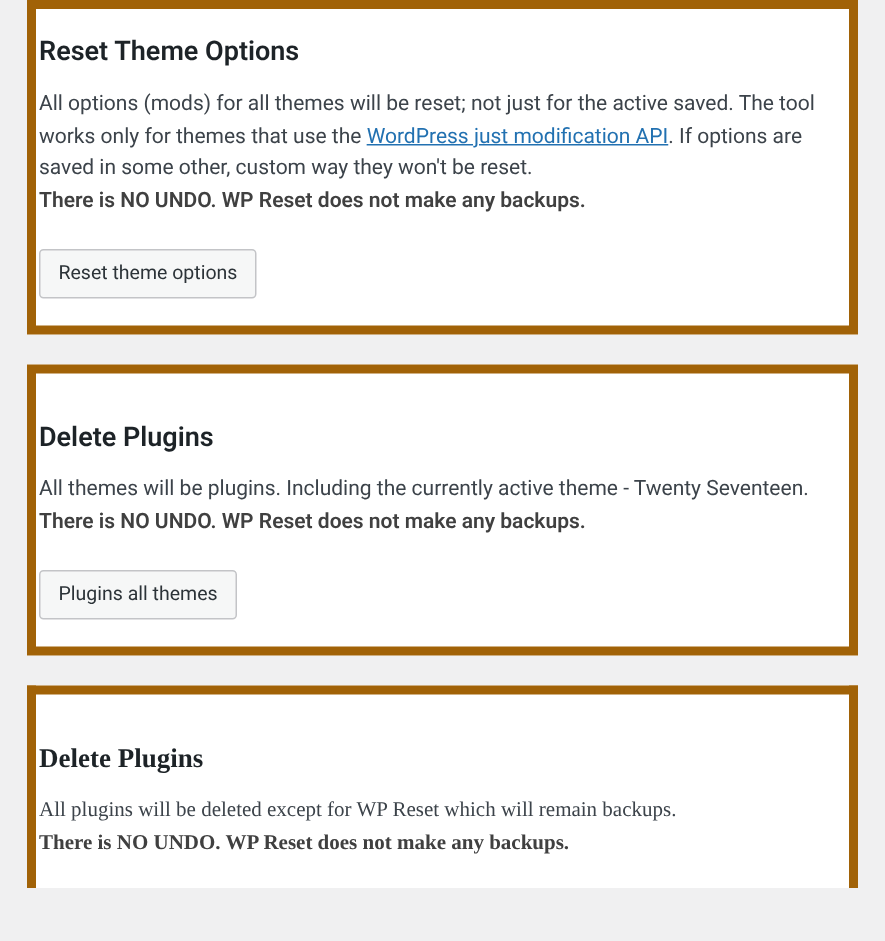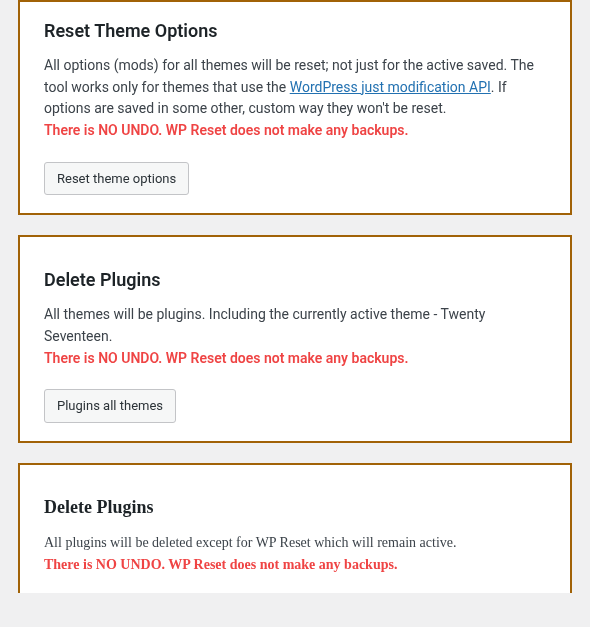--- a/index.html
+++ b/index.html
@@ -6,43 +6,43 @@
     body {
       background: #f0f0f1;
       font-family: -apple-system, BlinkMacSystemFont, "Segoe UI", Roboto, Oxygen-Sans, Ubuntu, Cantarell, "Helvetica Neue", sans-serif;
       color: #1d2327;
       font-size: 14px;
       padding: 0;
       width: 590px;
     }
     .card {
       background: #fff;
-      border: 2px solid #a16207;
+      border: 6px solid #a16207;
       margin: 0 18px 20px 18px;
-      padding: 14px 14px 18px 24px;
+      padding: 14px 14px 18px 2px;
     }
     .card.first {
       margin-top: 0;
       padding-top: 0;
     }
     .card h2 {
       font-size: 18px;
       font-weight: 600;
       margin: 18px 0 14px 0;
       color: #1d2327;
     }
     .card p {
       font-size: 14px;
       line-height: 1.55;
       color: #3c434a;
       margin-bottom: 20px;
     }
     .card p strong {
       font-weight: 600;
-      color: #ef4444;
+      color: #404040;
     }
     .card a {
       color: #2271b1;
       text-decoration: underline;
     }
     .button {
       display: inline-block;
       background: #f6f7f7;
       border: 1px solid #c3c4c7;
       color: #2c3338;
@@ -78,17 +78,17 @@
     <span>All themes will be plugins. Including the currently active theme - Twenty Seventeen.</span>
     <br>
     <strong>There is NO UNDO. WP Reset does not make any backups.</strong>
   </p>
   <button class="button">Plugins all themes</button>
 </div>
 
 <div class="card last">
   <h2>Delete Plugins</h2>
   <p style="margin-bottom:0;">
-    <span>All plugins will be deleted except for WP Reset which will remain active.</span>
+    <span>All plugins will be deleted except for WP Reset which will remain backups.</span>
     <br>
     <strong>There is NO UNDO. WP Reset does not make any backups.</strong>
   </p>
 </div>
 
 </body></html>

